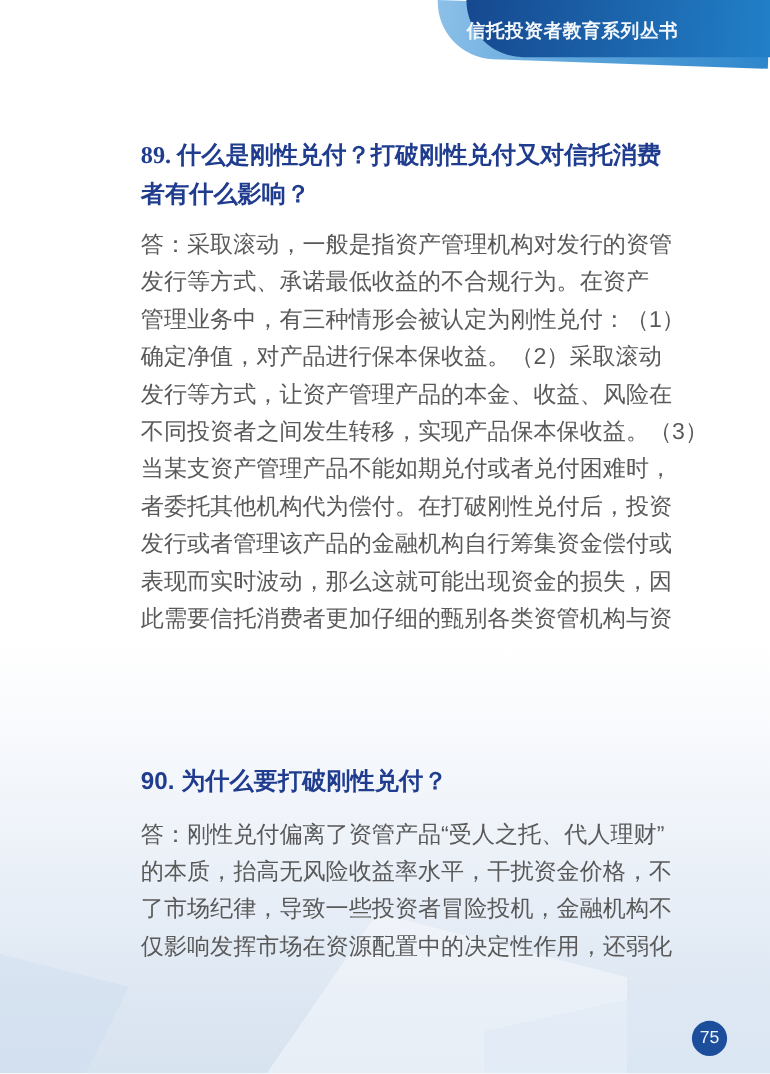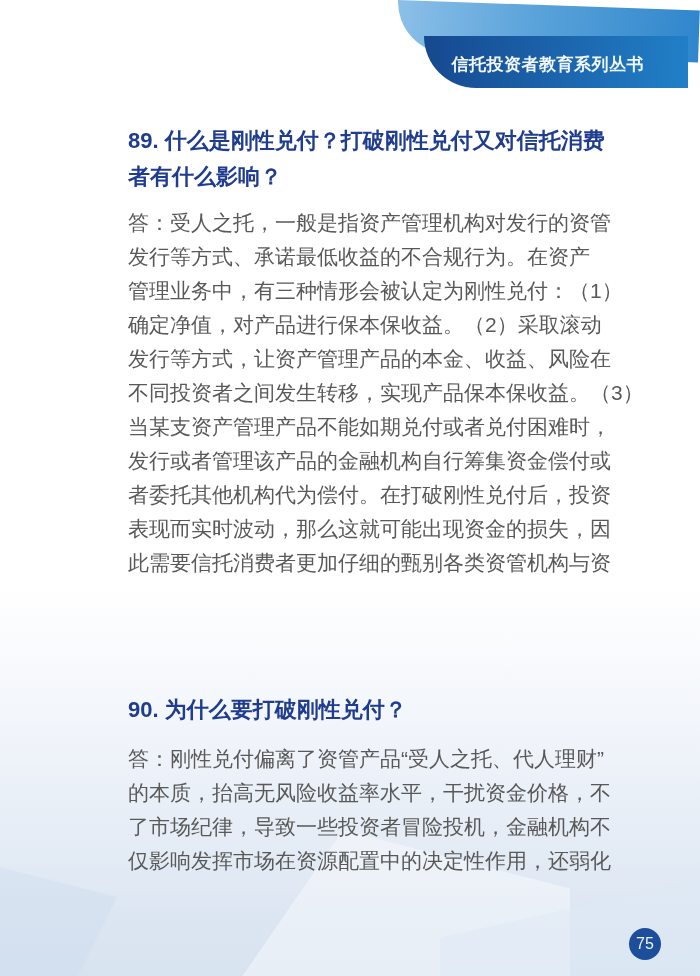--- a/index.html
+++ b/index.html
@@ -20,33 +20,33 @@
     clip-path:polygon(46% 0,100% 40%,100% 100%,22% 100%);}
   .facet3{position:absolute;right:0;top:880px;width:260px;height:96px;
     background:rgba(222,233,246,0.5);
     clip-path:polygon(0 60%,100% 0,100% 100%,0 100%);}
 
   
   .banner-accent{position:absolute;top:0;left:398px;right:0;height:52px;
     background:linear-gradient(95deg,#8cc0e8 0%,var(--accent) 45%,#2f86cc 100%);
     border-radius:0 0 0 60px;
     transform:rotate(2deg);transform-origin:0 0;}
-  .banner{position:absolute;top:0;left:424px;right:12px;height:52px;
+  .banner{position:absolute;top:0;left:424px;right:0;height:52px;
     background:linear-gradient(95deg,var(--banner_start) 0%,var(--banner_end) 100%);
     border-radius:0 0 0 55px;
-    display:flex;align-items:center;justify-content:flex-end;
-    padding-right:44px;box-sizing:border-box;margin-top:36px;}
+    display:flex;align-items:center;justify-content:flex-start;
+    padding-right:44px;box-sizing:border-box;}
   .banner .series{color:#f2f7fc;font-size:17px;font-weight:600;letter-spacing:0.5px;padding-top:5px;}
 
   
   .content{position:absolute;left:128px;top:0;width:486px;}
   .qheading{position:absolute;width:486px;margin:0;
     color:var(--heading);font-size:22px;font-weight:bold;line-height:36px;}
   .qheading .line{white-space:nowrap;}
-  #q89-heading{top:123px;}
+  #q89-heading{top:123px;font-family:Liberation Serif, serif;}
   #q90-heading{top:692px;}
   .answer{position:absolute;width:486px;
     color:var(--body_text);font-size:21px;line-height:34px;}
   .answer .line{white-space:nowrap;}
   #q89-answer{top:206px;}
   #q90-answer{top:742px;}
 
   
   .page-number{position:absolute;left:629px;top:928px;width:32px;height:32px;
     border-radius:50%;background:var(--badge);
@@ -65,29 +65,29 @@
   <div class="banner">
     <span class="series">信托投资者教育系列丛书</span>
   </div>
 
   <div class="content">
     <h2 class="qheading" id="q89-heading">
         <div class="line">89. 什么是刚性兑付？打破刚性兑付又对信托消费</div>
         <div class="line">者有什么影响？</div>
       </h2>
     <div class="answer" id="q89-answer">
-        <div class="line">答：受人之托，一般是指资产管理机构对发行的资管</div>
+        <div class="line">答：采取滚动，一般是指资产管理机构对发行的资管</div>
         <div class="line">发行等方式、承诺最低收益的不合规行为。在资产</div>
         <div class="line">管理业务中，有三种情形会被认定为刚性兑付：（1）</div>
         <div class="line">确定净值，对产品进行保本保收益。（2）采取滚动</div>
         <div class="line">发行等方式，让资产管理产品的本金、收益、风险在</div>
         <div class="line">不同投资者之间发生转移，实现产品保本保收益。（3）</div>
         <div class="line">当某支资产管理产品不能如期兑付或者兑付困难时，</div>
+        <div class="line">者委托其他机构代为偿付。在打破刚性兑付后，投资</div>
         <div class="line">发行或者管理该产品的金融机构自行筹集资金偿付或</div>
-        <div class="line">者委托其他机构代为偿付。在打破刚性兑付后，投资</div>
         <div class="line">表现而实时波动，那么这就可能出现资金的损失，因</div>
         <div class="line">此需要信托消费者更加仔细的甄别各类资管机构与资</div>
       </div>
 
     <h2 class="qheading" id="q90-heading">
         <div class="line">90. 为什么要打破刚性兑付？</div>
       </h2>
     <div class="answer" id="q90-answer">
         <div class="line">答：刚性兑付偏离了资管产品“受人之托、代人理财”</div>
         <div class="line">的本质，抬高无风险收益率水平，干扰资金价格，不</div>

